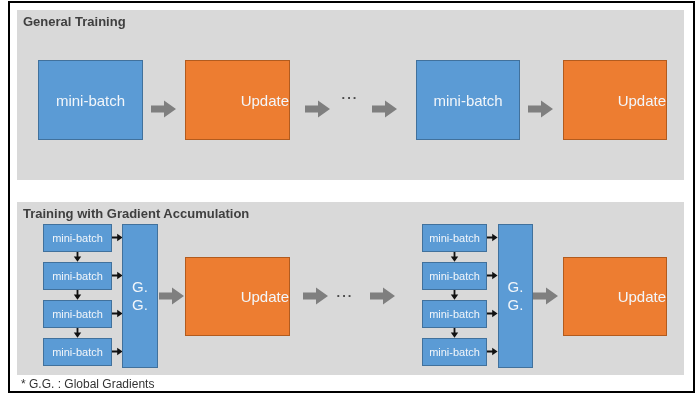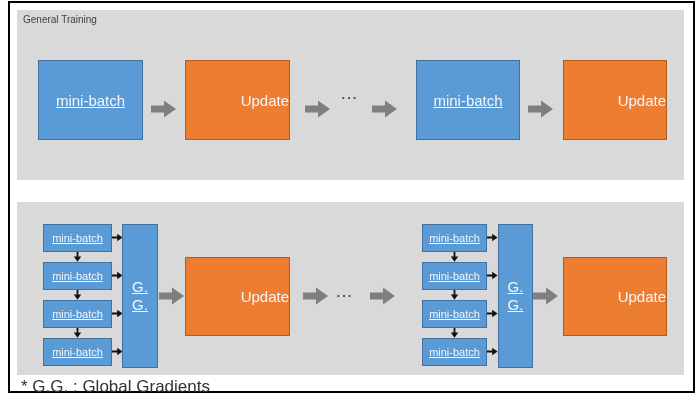--- a/index.html
+++ b/index.html
@@ -9,33 +9,33 @@
     --ellipsis-text:#4A4A4A; --frame-border:#000000;
   }
   html,body{margin:0;padding:0;background:#fff;}
   .stage{position:relative;width:697px;height:403px;background:#fff;
          font-family:"Liberation Sans",sans-serif;overflow:hidden;}
   .frame{position:absolute;left:8px;top:1px;width:687px;height:392px;
          border:2px solid var(--frame-border);box-sizing:border-box;}
   .panel{position:absolute;left:17px;width:667px;background:var(--panel-bg);}
   .panel.top{top:10px;height:170px;}
   .panel.bottom{top:202px;height:173px;}
-  .panel-title{position:absolute;left:6px;top:4px;font-size:10px;color:var(--title-text);white-space:nowrap;}
+  .panel-title{position:absolute;left:6px;top:4px;font-size:13px;color:var(--title-text);white-space:nowrap;font-weight:bold;}
   .box{position:absolute;box-sizing:border-box;display:flex;align-items:center;justify-content:center;text-align:center;}
-  .box.blue{background:var(--blue-fill);border:1.5px solid var(--blue-border);color:var(--box-text);text-decoration:underline;}
+  .box.blue{background:var(--blue-fill);border:1.5px solid var(--blue-border);color:var(--box-text);}
   .box.orange{background:var(--orange-fill);border:1.5px solid var(--orange-border);color:var(--box-text);justify-content:flex-end;}
   .big-label{font-size:15px;}
   .small-label{font-size:11px;}
   .gg-label{font-size:15px;line-height:18px;}
   svg.arrow{position:absolute;display:block;}
   svg.barrow polygon{fill:var(--arrow-gray);}
   svg.karrow polygon{fill:var(--connector-black);}
   .dots{position:absolute;width:22px;text-align:center;font-weight:700;font-size:13px;
         line-height:13px;letter-spacing:2px;color:var(--ellipsis-text);}
-  .footnote{position:absolute;left:21px;top:377px;font-size:17px;color:#333;white-space:nowrap;}
+  .footnote{position:absolute;left:21px;top:377px;font-size:12px;color:#333;white-space:nowrap;}
 </style>
 </head>
 <body>
 
 <div class="stage">
   <div class="frame"></div>
 
   <div class="panel top">
     <div class="panel-title">General Training</div>
 
@@ -68,20 +68,21 @@
     <svg class="arrow barrow" style="left:511px;top:89px" width="26" height="20" viewBox="0 0 26 20">
       <polygon points="0,6.5 13,6.5 13,1.5 25,10 13,18.5 13,13.5 0,13.5"></polygon>
     </svg>
 
     <div class="box orange" style="left:546px;top:50px;width:104px;height:80px">
       <span class="big-label">Update</span>
     </div>
   </div>
 
   <div class="panel bottom">
+    <div class="panel-title">Training with Gradient Accumulation</div>
 
     <div class="box blue" style="left:26px;top:22px;width:69px;height:28px">
       <span class="small-label">mini-batch</span>
     </div>
     <div class="box blue" style="left:26px;top:60px;width:69px;height:28px">
       <span class="small-label">mini-batch</span>
     </div>
     <div class="box blue" style="left:26px;top:98px;width:69px;height:28px">
       <span class="small-label">mini-batch</span>
     </div>

